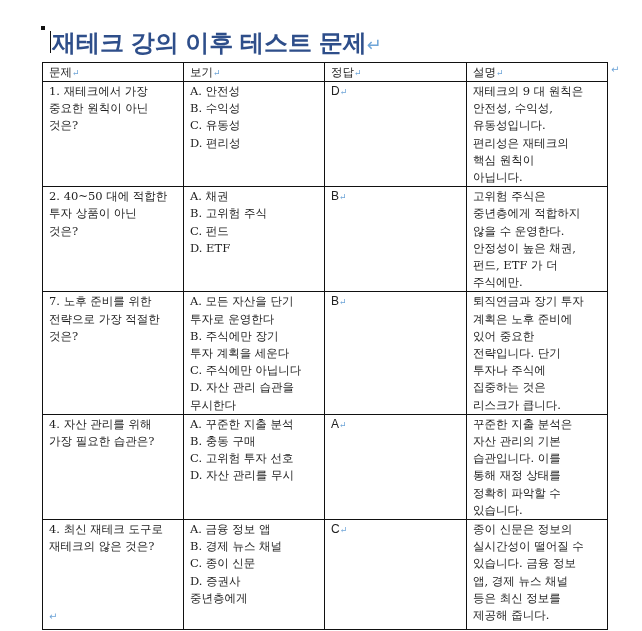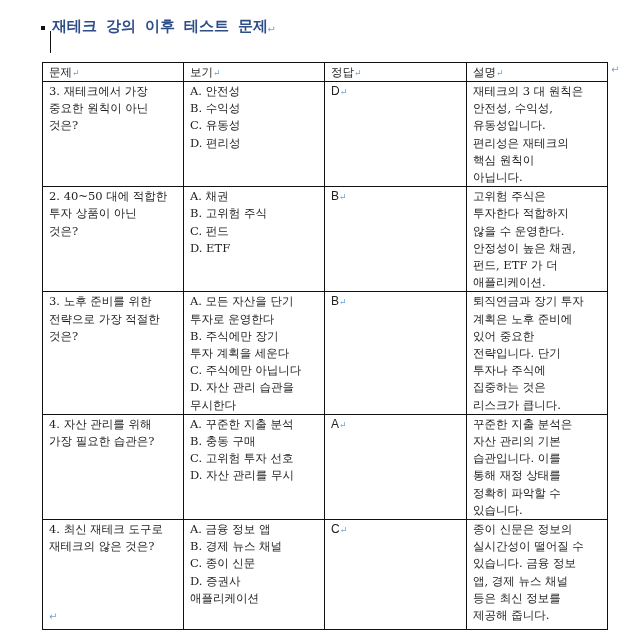--- a/index.html
+++ b/index.html
@@ -27,24 +27,24 @@
     position: absolute;
     left: 50px;
     top: 31px;
     width: 1px;
     height: 22px;
     background: #111;
   }
   .title {
     position: absolute;
     left: 52px;
-    top: 16px;
-    font-family: Liberation Mono, monospace;
+    top: 31px;
+    font-family: Liberation Sans, sans-serif;
     font-weight: bold;
-    font-size: 15px;
+    font-size: 24px;
     line-height: 24px;
     color: #2e4e8a;
     letter-spacing: 0px;
     white-space: nowrap;
   }
   .pm {
     color: #6fa5d8;
     font-weight: normal;
     font-size: 0.75em;
   }
@@ -116,33 +116,33 @@
   <tbody>
     <tr class="header">
       <td><span>문제</span><span class="cell-mark">↵</span></td>
       <td><span>보기</span><span class="cell-mark">↵</span></td>
       <td><span>정답</span><span class="cell-mark">↵</span></td>
       <td><span>설명</span><span class="cell-mark">↵</span></td>
     </tr>
 
     <tr style="height:103px">
       <td>
-        <span class="line">3. 재테크에서 가장</span>
+        <span class="line">1. 재테크에서 가장</span>
         <span class="line">중요한 원칙이 아닌</span>
         <span class="line">것은?</span>
       </td>
       <td>
         <span class="line">A. 안전성</span>
         <span class="line">B. 수익성</span>
         <span class="line">C. 유동성</span>
         <span class="line">D. 편리성</span>
       </td>
       <td><span class="ans">D</span><span class="cell-mark">↵</span></td>
       <td>
-        <span class="line">재테크의 3 대 원칙은</span>
+        <span class="line">재테크의 9 대 원칙은</span>
         <span class="line">안전성, 수익성,</span>
         <span class="line">유동성입니다.</span>
         <span class="line">편리성은 재테크의</span>
         <span class="line">핵심 원칙이</span>
         <span class="line">아닙니다.</span>
       </td>
     </tr>
 
     <tr style="height:104px">
       <td>
@@ -152,31 +152,31 @@
       </td>
       <td>
         <span class="line">A. 채권</span>
         <span class="line">B. 고위험 주식</span>
         <span class="line">C. 펀드</span>
         <span class="line">D. ETF</span>
       </td>
       <td><span class="ans">B</span><span class="cell-mark">↵</span></td>
       <td>
         <span class="line">고위험 주식은</span>
-        <span class="line">투자한다 적합하지</span>
+        <span class="line">중년층에게 적합하지</span>
         <span class="line">않을 수 운영한다.</span>
         <span class="line">안정성이 높은 채권,</span>
         <span class="line">펀드, ETF 가 더</span>
-        <span class="line">애플리케이션.</span>
+        <span class="line">주식에만.</span>
       </td>
     </tr>
 
     <tr style="height:115px">
       <td>
-        <span class="line">3. 노후 준비를 위한</span>
+        <span class="line">7. 노후 준비를 위한</span>
         <span class="line">전략으로 가장 적절한</span>
         <span class="line">것은?</span>
       </td>
       <td>
         <span class="line">A. 모든 자산을 단기</span>
         <span class="line">투자로 운영한다</span>
         <span class="line">B. 주식에만 장기</span>
         <span class="line">투자 계획을 세운다</span>
         <span class="line">C. 주식에만 아닙니다</span>
         <span class="line">D. 자산 관리 습관을</span>
@@ -219,21 +219,21 @@
     <tr style="height:110px">
       <td>
         <span class="line">4. 최신 재테크 도구로</span>
         <span class="line">재테크의 않은 것은?</span>
       </td>
       <td>
         <span class="line">A. 금융 정보 앱</span>
         <span class="line">B. 경제 뉴스 채널</span>
         <span class="line">C. 종이 신문</span>
         <span class="line">D. 증권사</span>
-        <span class="line">애플리케이션</span>
+        <span class="line">중년층에게</span>
       </td>
       <td><span class="ans">C</span><span class="cell-mark">↵</span></td>
       <td>
         <span class="line">종이 신문은 정보의</span>
         <span class="line">실시간성이 떨어질 수</span>
         <span class="line">있습니다. 금융 정보</span>
         <span class="line">앱, 경제 뉴스 채널</span>
         <span class="line">등은 최신 정보를</span>
         <span class="line">제공해 줍니다.</span>
       </td>

